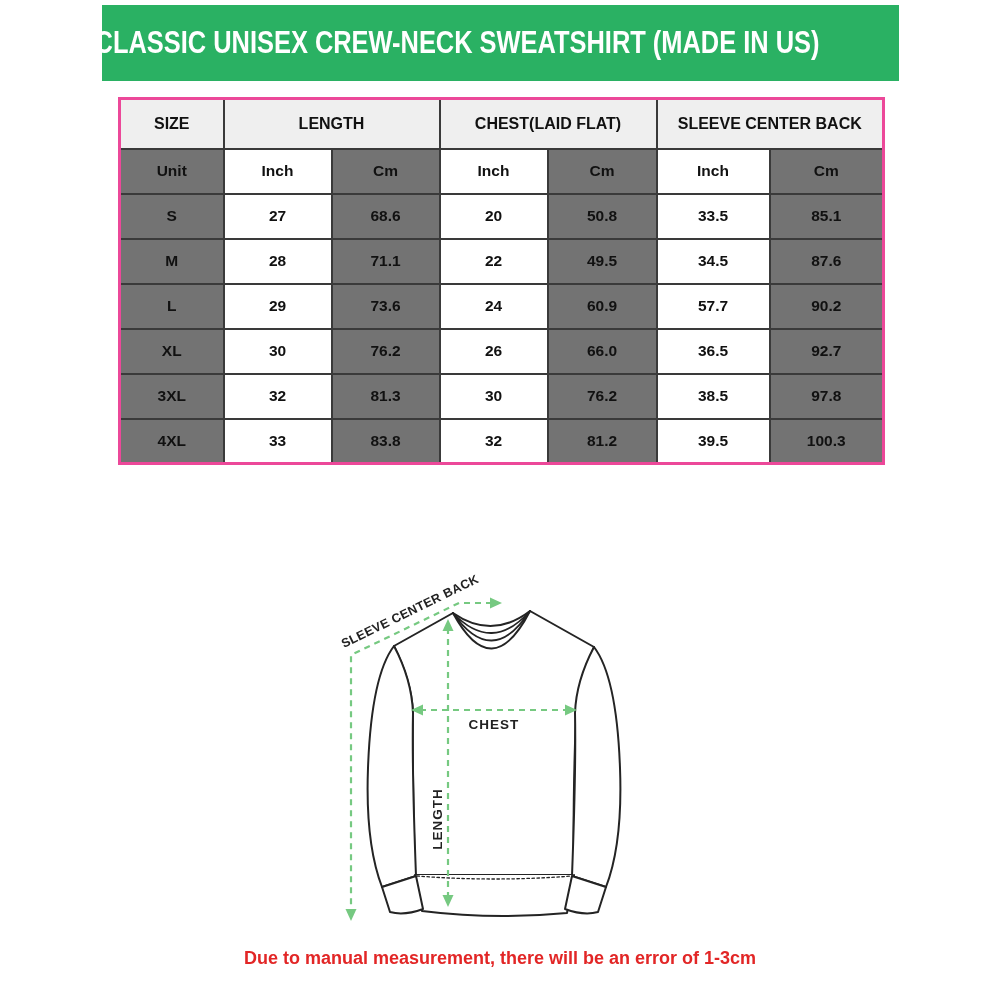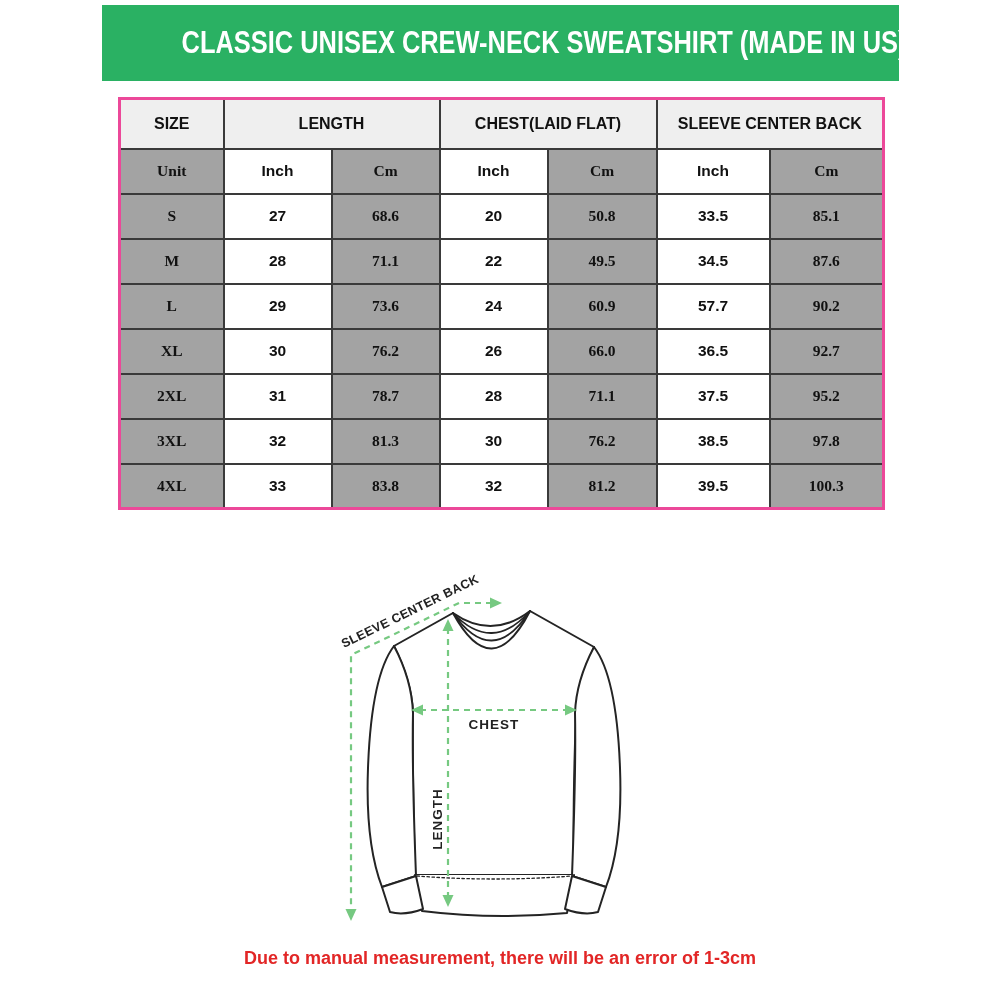--- a/index.html
+++ b/index.html
@@ -2,41 +2,41 @@
 <html><head>
 <meta charset="utf-8">
 <style>
   * { margin: 0; padding: 0; box-sizing: border-box; }
   html, body { width: 1000px; height: 1000px; background: #ffffff; overflow: hidden; }
   body { font-family: "Liberation Sans", "DejaVu Sans", sans-serif; position: relative; }
 
   
   .banner {
     position: absolute; left: 102px; top: 5px; width: 797px; height: 76px;
-    background: #2ab163; display: flex; align-items: center; justify-content: flex-start;
+    background: #2ab163; display: flex; align-items: center; justify-content: flex-end;
   }
   .banner h1 {
     color: #ffffff; font-size: 31px; font-weight: 700; white-space: nowrap;
     transform: scaleX(0.82); transform-origin: center; letter-spacing: 0px;
   }
 
   
   table.size-table {
     position: absolute; left: 118px; top: 97px; width: 764px;
     border-collapse: collapse; table-layout: fixed;
     border: 3px solid #ec4899;
   }
   table.size-table th, table.size-table td {
     border: 2px solid #3a3a3a; text-align: center; vertical-align: middle;
     color: #111; font-weight: 700; background: #ffffff;
   }
   table.size-table tr.group-row th { height: 50px; font-size: 16px; background: #efefef; }
   table.size-table tr.unit-row td { height: 45px; font-size: 15.5px; }
   table.size-table tr.data-row td { height: 45px; font-size: 15.5px; }
-  table.size-table .shaded { background: #a3a3a3; font-family: Liberation Serif, serif; }
+  table.size-table .shaded { background: #737373; }
 
   
   .diagram { position: absolute; left: 320px; top: 573px; width: 320px; height: 368px; }
   .diagram text {
     font-family: "Liberation Sans", "DejaVu Sans", sans-serif;
     font-weight: 700; fill: #222222;
   }
 
   
   .footnote {
@@ -108,29 +108,20 @@
     <tr class="data-row">
       <td class="shaded">XL</td>
       <td>30</td>
       <td class="shaded">76.2</td>
       <td>26</td>
       <td class="shaded">66.0</td>
       <td>36.5</td>
       <td class="shaded">92.7</td>
     </tr>
     <tr class="data-row">
-      <td class="shaded">2XL</td>
-      <td>31</td>
-      <td class="shaded">78.7</td>
-      <td>28</td>
-      <td class="shaded">71.1</td>
-      <td>37.5</td>
-      <td class="shaded">95.2</td>
-    </tr>
-    <tr class="data-row">
       <td class="shaded">3XL</td>
       <td>32</td>
       <td class="shaded">81.3</td>
       <td>30</td>
       <td class="shaded">76.2</td>
       <td>38.5</td>
       <td class="shaded">97.8</td>
     </tr>
     <tr class="data-row">
       <td class="shaded">4XL</td>

